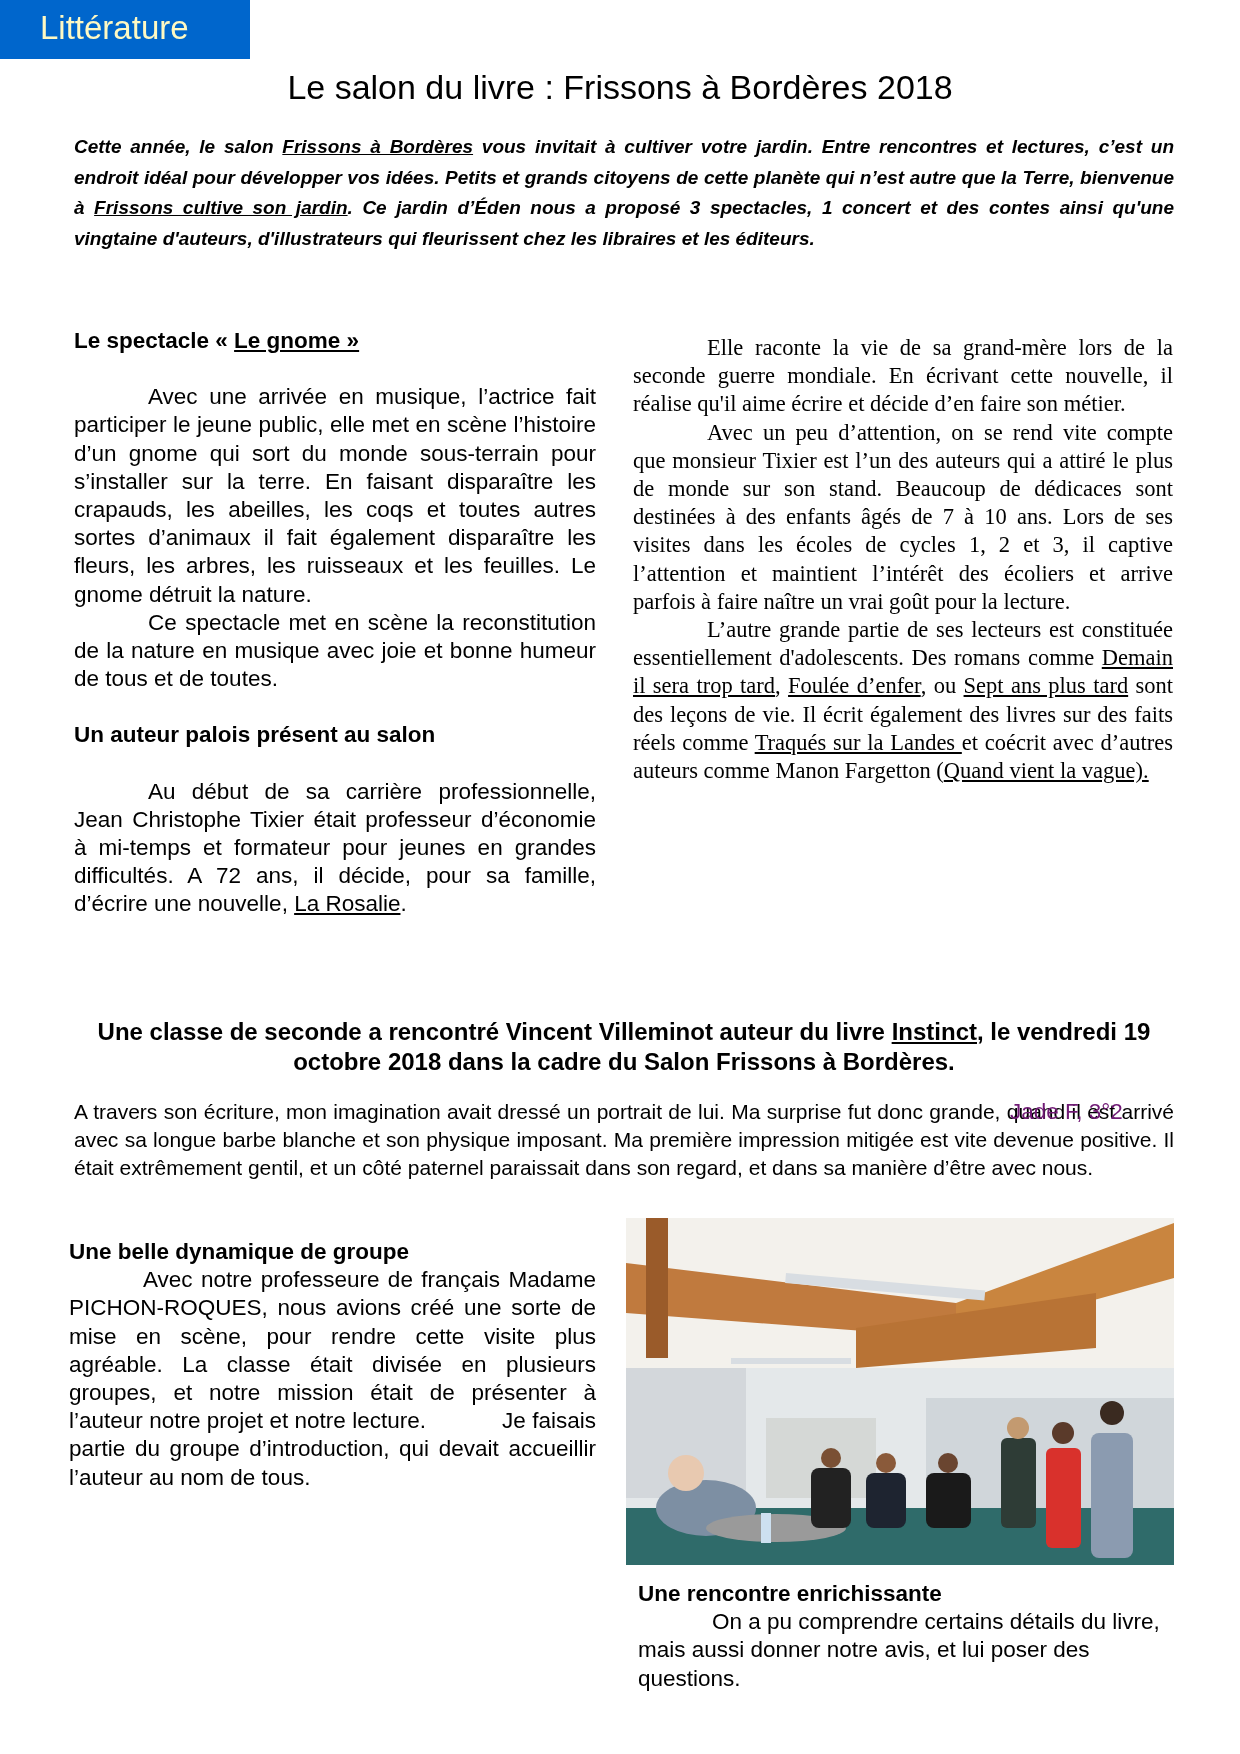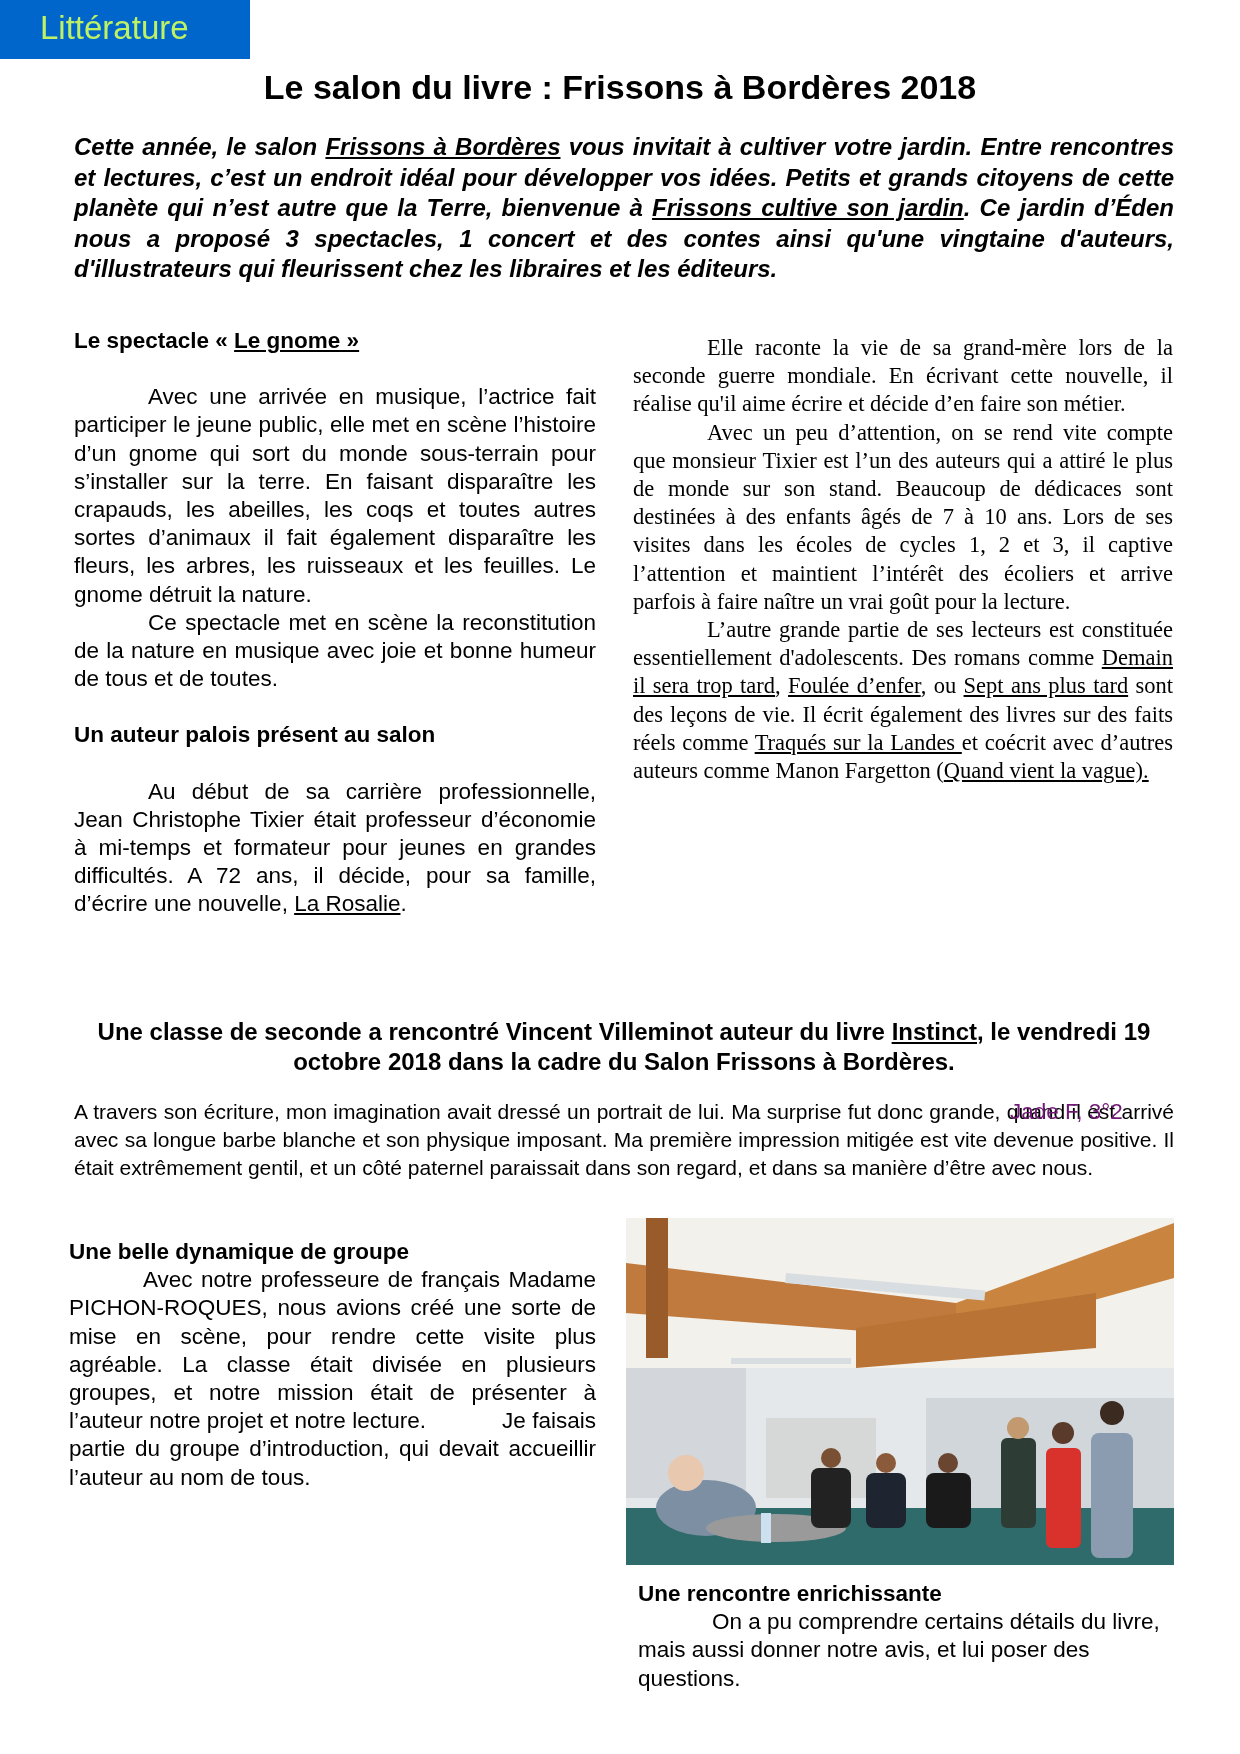--- a/index.html
+++ b/index.html
@@ -1,19 +1,19 @@
 <!DOCTYPE html>
 <html><head>
 <meta charset="utf-8">
 <style>
   html, body { margin: 0; padding: 0; background: #ffffff; }
   body { width: 1240px; height: 1754px; position: relative; overflow: hidden; font-family: "Liberation Sans", sans-serif; color: #000; }
-  .tab { position: absolute; left: 0; top: 0; width: 250px; height: 59px; background: #0066cc; color: #bef264; font-size: 33px; line-height: 56px; box-sizing: border-box; padding-left: 40px; }
-  .title { position: absolute; left: 0; width: 1240px; top: 66px; text-align: center; font-weight: bold; font-size: 34px; line-height: 42px; }
-  .intro { position: absolute; left: 74px; width: 1100px; top: 132px; font-style: italic; font-weight: bold; font-size: 24px; line-height: 30.5px; text-align: justify; text-align-last: left; }
+  .tab { position: absolute; left: 0; top: 0; width: 250px; height: 59px; background: #0066cc; color: #fef9c3; font-size: 33px; line-height: 56px; box-sizing: border-box; padding-left: 40px; }
+  .title { position: absolute; left: 0; width: 1240px; top: 66px; text-align: center; font-weight: normal; font-size: 34px; line-height: 42px; }
+  .intro { position: absolute; left: 74px; width: 1100px; top: 132px; font-style: italic; font-weight: bold; font-size: 19px; line-height: 30.5px; text-align: justify; text-align-last: left; }
   u { text-decoration: underline; }
   .col { position: absolute; font-size: 22.5px; line-height: 28.2px; text-align: justify; }
   .col p { margin: 0; }
   .ind { text-indent: 74px; }
   .h { font-weight: bold; font-size: 22.5px; margin: 0; }
   .gap { height: 28px; }
   .col-left { left: 74px; width: 522px; top: 327px; }
   .col-right { left: 633px; width: 540px; top: 334px; font-family: Liberation Serif, serif; }
   .sub { position: absolute; left: 74px; width: 1100px; top: 1017px; text-align: center; font-weight: bold; font-size: 24px; line-height: 30px; }
   .para2 { position: absolute; left: 74px; width: 1100px; top: 1098px; font-size: 21px; line-height: 28.2px; text-align: justify; }

